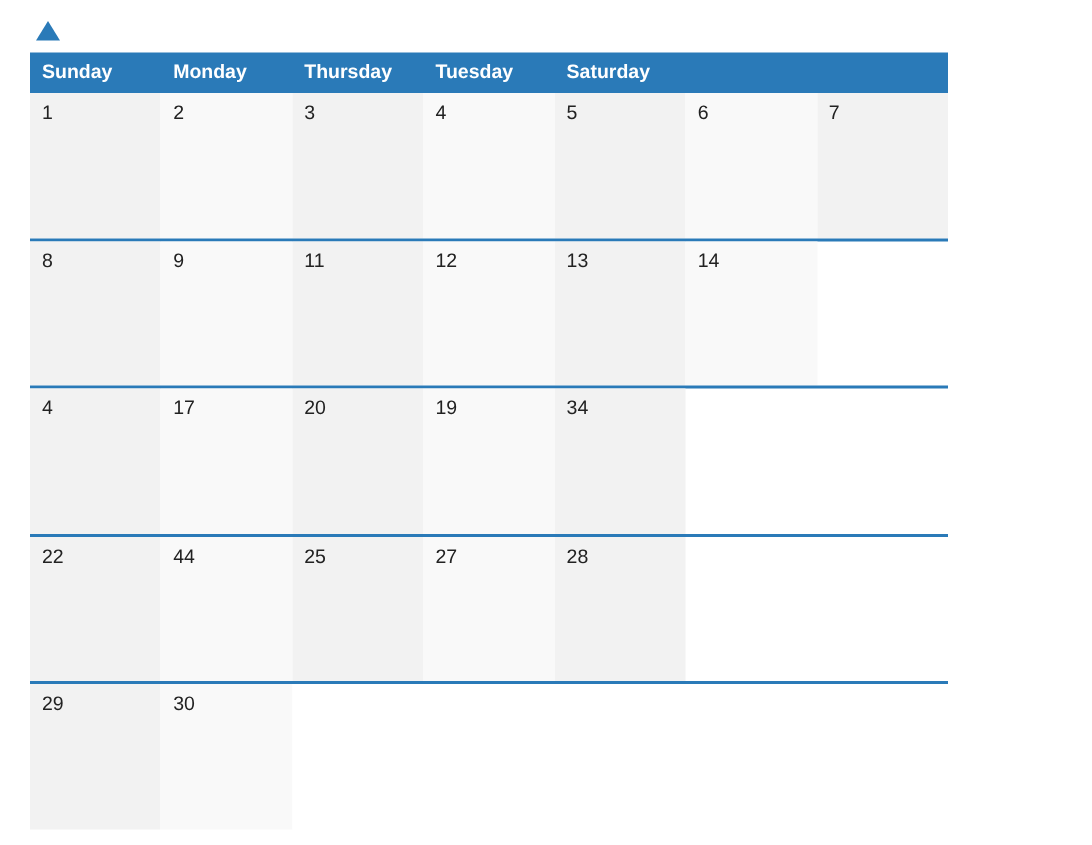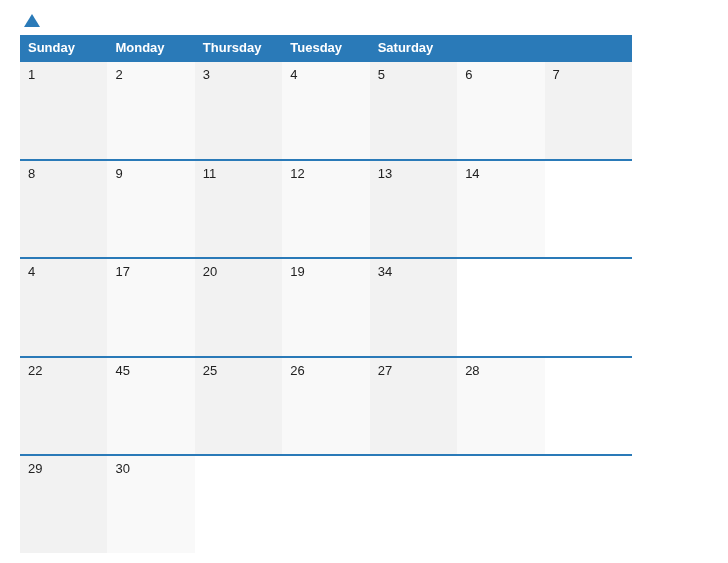--- a/index.html
+++ b/index.html
@@ -170,23 +170,22 @@
         </div>
         <div class="week-row">
           <div class="day-cell"><span class="day-number">4</span></div>
           <div class="day-cell"><span class="day-number">17</span></div>
           <div class="day-cell"><span class="day-number">20</span></div>
           <div class="day-cell"><span class="day-number">19</span></div>
           <div class="day-cell"><span class="day-number">34</span></div>
         </div>
         <div class="week-row">
           <div class="day-cell"><span class="day-number">22</span></div>
-          <div class="day-cell"><span class="day-number">45</span></div>
+          <div class="day-cell"><span class="day-number">44</span></div>
           <div class="day-cell"><span class="day-number">25</span></div>
-          <div class="day-cell"><span class="day-number">26</span></div>
           <div class="day-cell"><span class="day-number">27</span></div>
           <div class="day-cell"><span class="day-number">28</span></div>
         </div>
         <div class="week-row">
           <div class="day-cell"><span class="day-number">29</span></div>
           <div class="day-cell"><span class="day-number">30</span></div>
           <div class="day-cell empty"></div>
           <div class="day-cell empty"></div>
           <div class="day-cell empty"></div>
           <div class="day-cell empty"></div>

